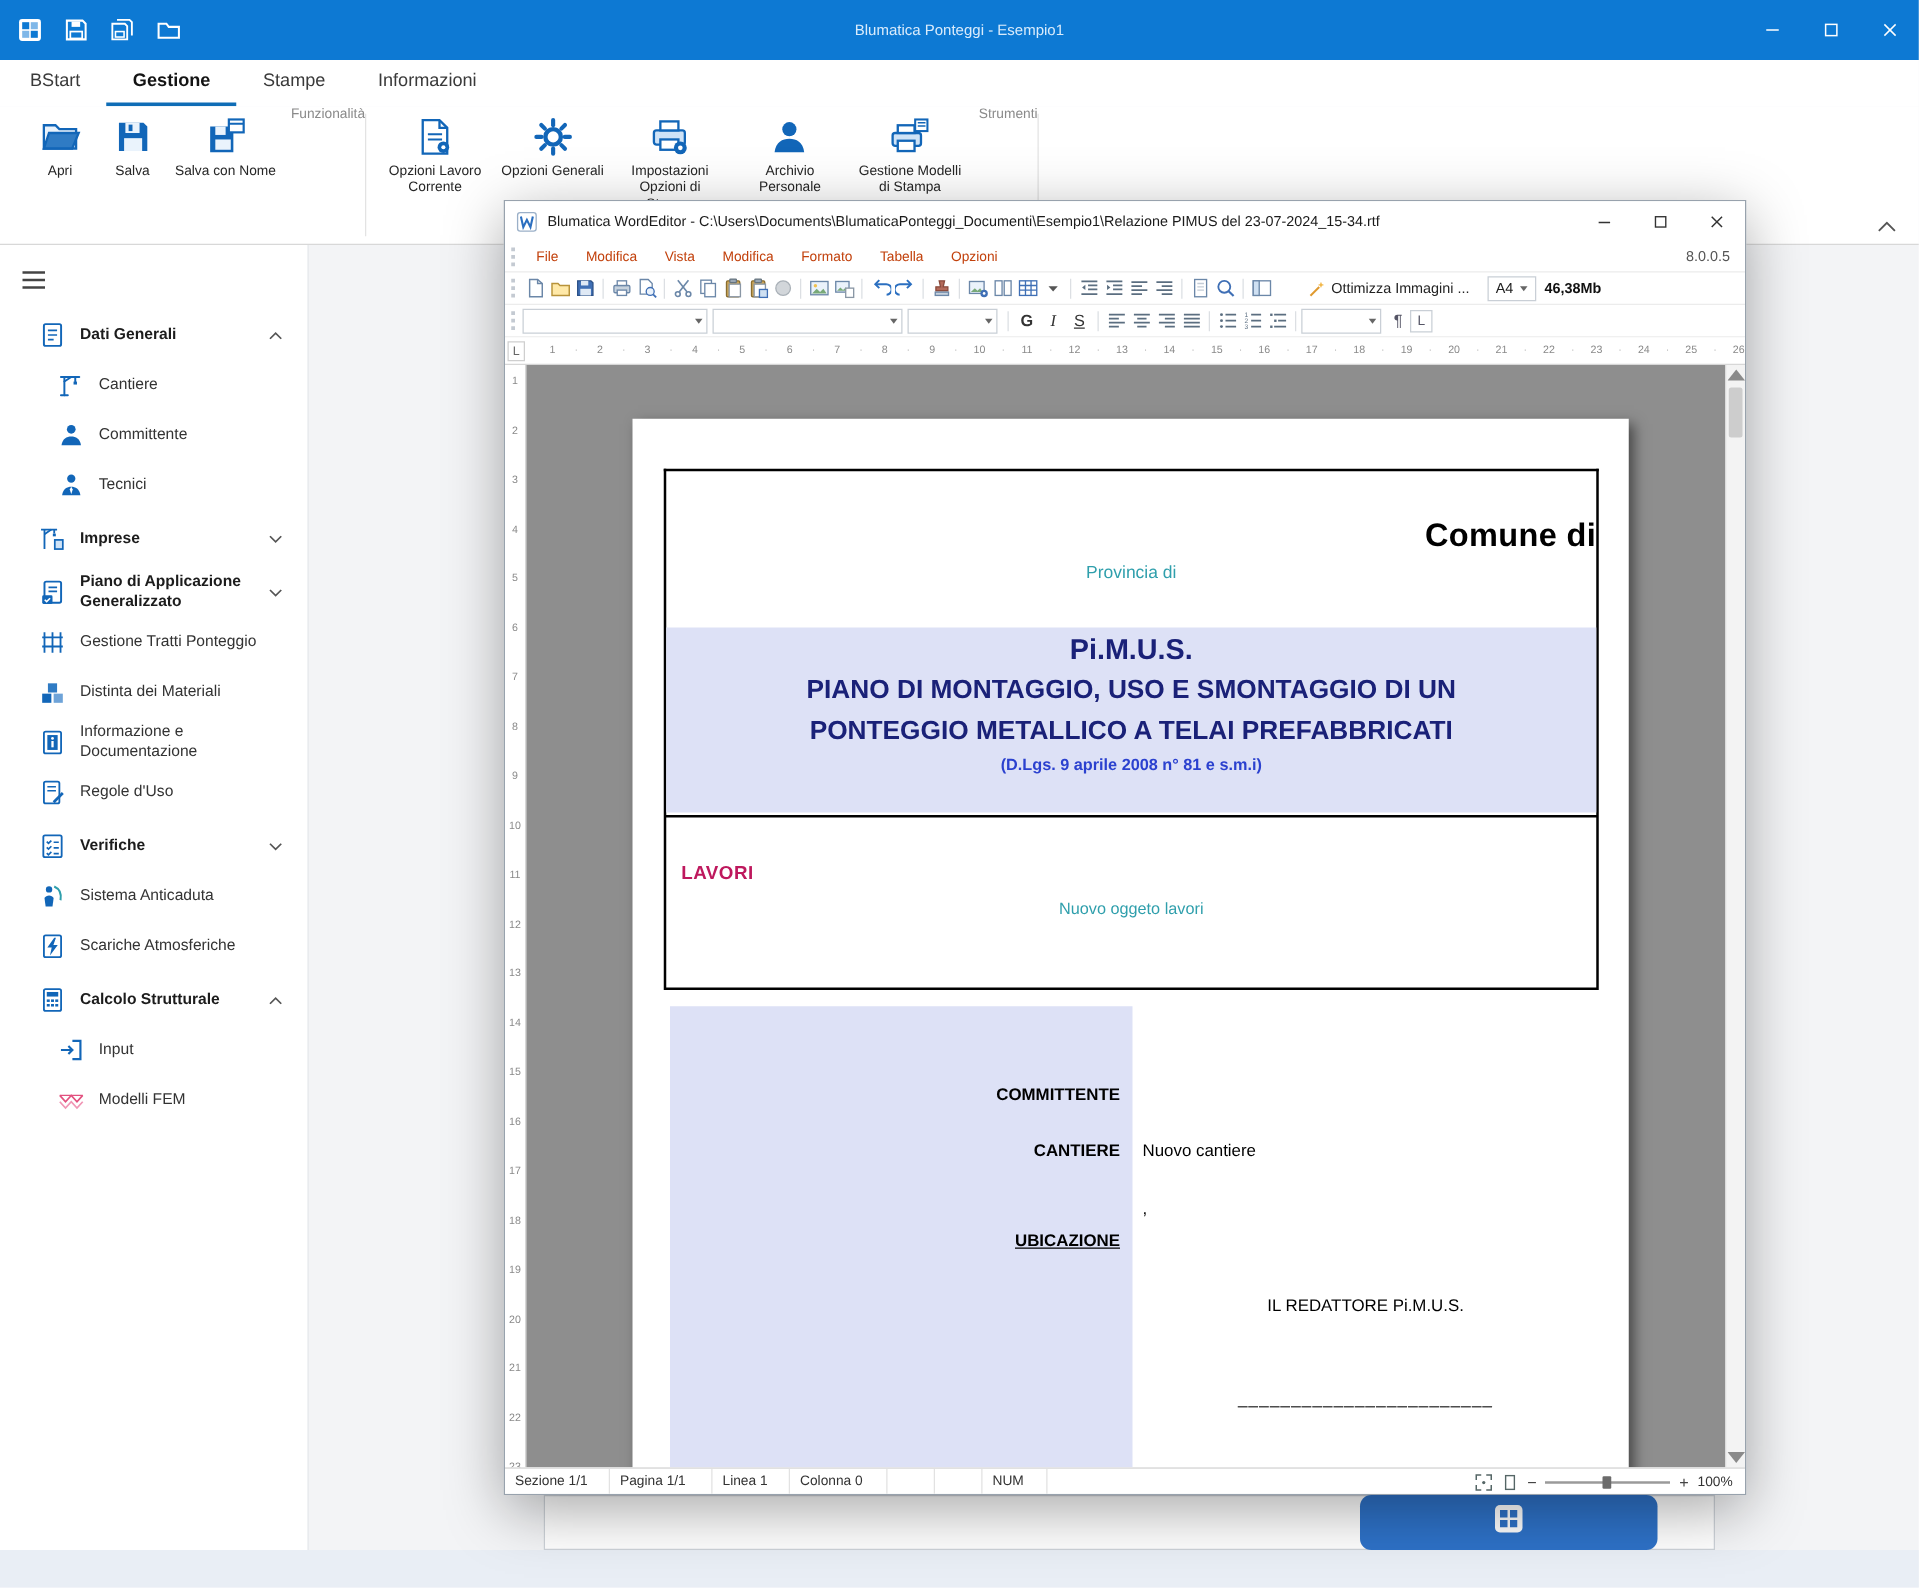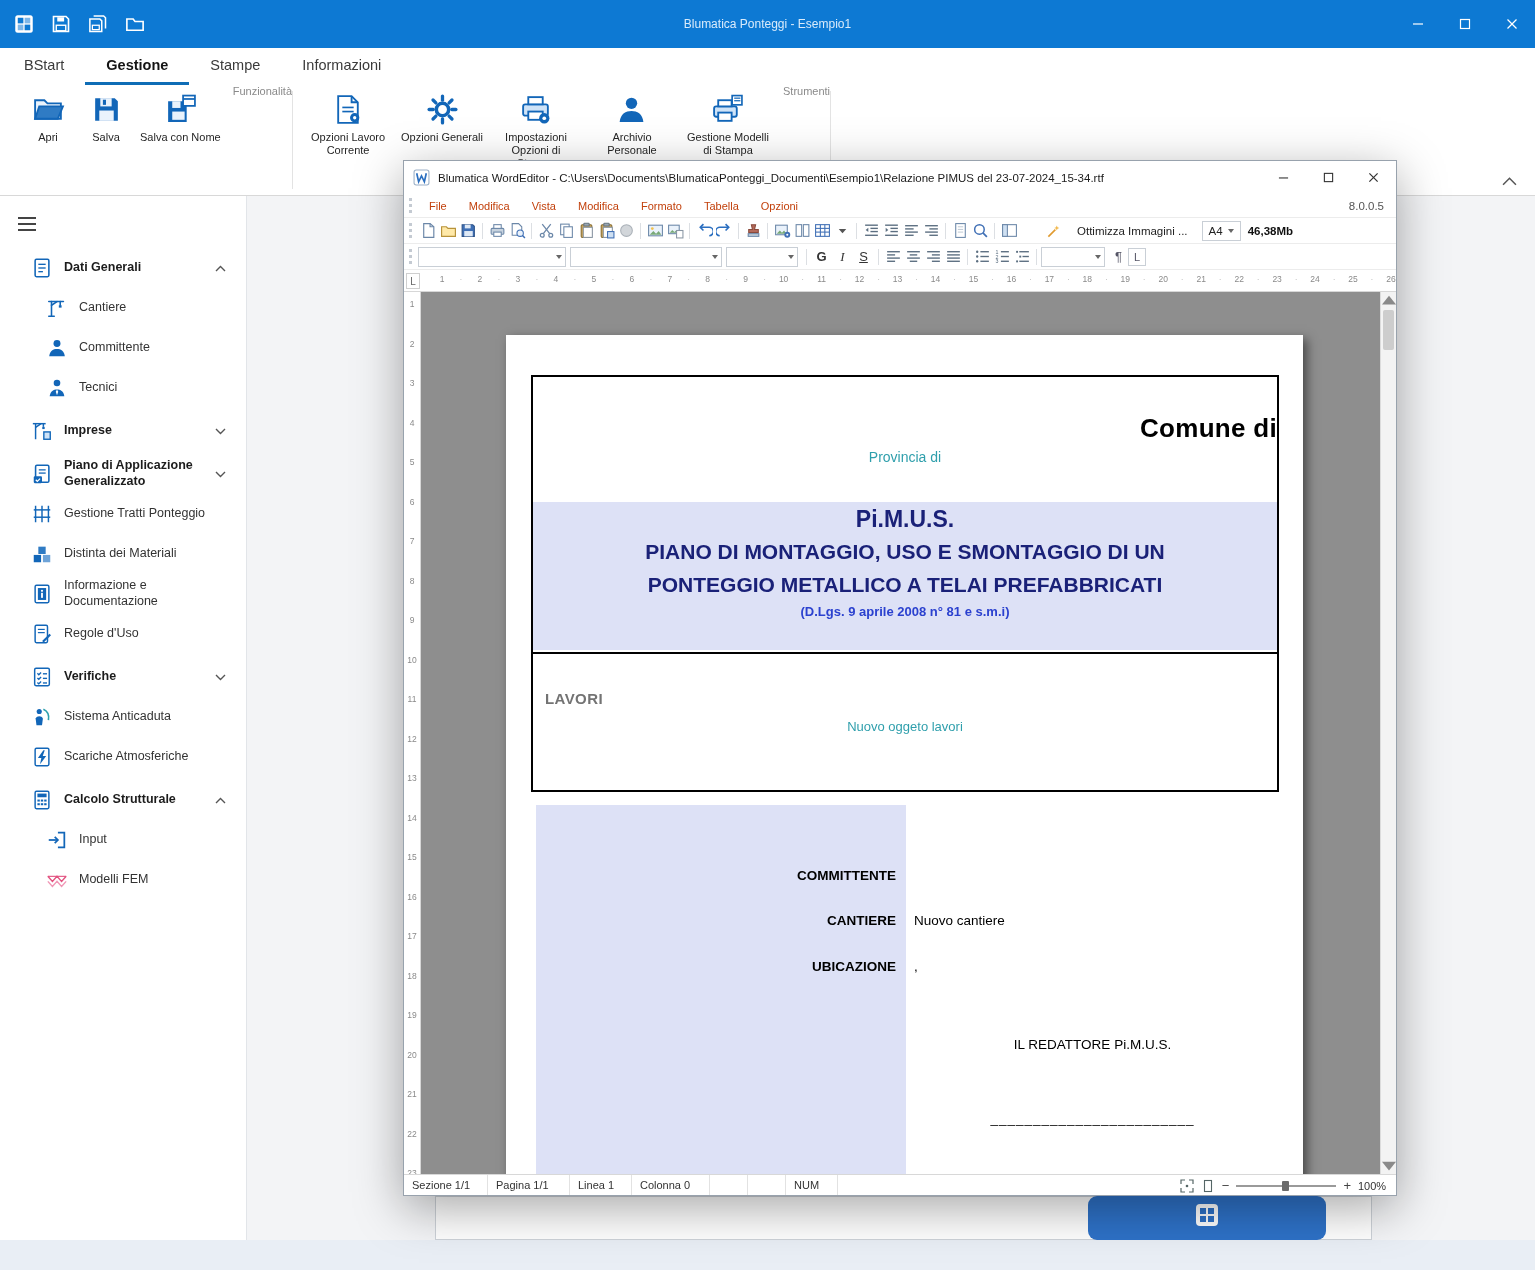--- a/index.html
+++ b/index.html
@@ -61,21 +61,21 @@
 .we-ctl{width:45px;height:33px;display:flex;align-items:center;justify-content:center;cursor:pointer}
 .we-ctl svg{width:11px;height:11px}
 .we-menubar{position:absolute;top:33px;left:0;right:0;height:24px;display:flex;align-items:center;border-bottom:1px solid #ececec}
 .we-menu{font-size:11px;color:#c2410c;padding:0 11px;cursor:pointer}
 .we-version{margin-left:auto;padding-right:12px;font-size:11.5px;color:#555}
 .drag-dots{width:3px;height:15px;border-left:3px dotted #c4cad2;margin:0 6px 0 5px;flex:0 0 3px}
 .we-tb1{position:absolute;top:57px;left:0;right:0;height:26px;display:flex;align-items:center;border-bottom:1px solid #ececec}
 .tico{width:17px;height:17px;margin:0 1.5px;cursor:pointer;flex:0 0 17px}
 .vsep{width:1px;height:16px;background:#dcdfe3;margin:0 4px;flex:0 0 1px}
 .tb1-right{position:absolute;left:642px;top:0;height:26px;display:flex;align-items:center;gap:7px}
-.wand-btn{display:flex;align-items:center;gap:16px;font-size:11.5px;color:#222;cursor:pointer;white-space:nowrap}
+.wand-btn{display:flex;align-items:center;gap:4px;font-size:11.5px;color:#222;cursor:pointer;white-space:nowrap}
 .wand-ic{width:15px;height:15px}
 .a4box{display:flex;align-items:center;gap:5px;border:1px solid #c9cfd6;height:20px;padding:0 6px;font-size:11.5px;color:#222;cursor:pointer}
 .caret-tri{width:0;height:0;border-left:3.5px solid transparent;border-right:3.5px solid transparent;border-top:4.5px solid #666}
 .mem{font-size:11.5px;font-weight:bold;color:#111;white-space:nowrap}
 .we-tb2{position:absolute;top:83px;left:0;right:0;height:26px;display:flex;align-items:center;border-bottom:1px solid #ececec}
 .combo{height:20px;background:#fff;border:1px solid #c9cfd6;position:relative;margin-right:4px}
 .combo .caret-tri{position:absolute;right:3px;top:7px}
 .w148{width:148px}.w152{width:152px}.w72{width:72px}.w64{width:64px}
 .fmt-letter{width:21px;height:20px;display:flex;align-items:center;justify-content:center;font-size:13px;color:#333;cursor:pointer}
 .fmt-letter.f0{font-weight:bold}
@@ -99,21 +99,21 @@
 
 .page{position:absolute;left:85px;top:43px;width:797px;height:1180px;background:#fff;box-shadow:4px 4px 10px rgba(0,0,0,.5)}
 .box1{position:absolute;left:25px;top:40px;width:748px;height:277px;border:2px solid #000;border-bottom:none}
 .comune{margin-top:36px;text-align:right;font-size:26px;font-weight:bold;color:#000;letter-spacing:.3px}
 .provincia{margin-top:5px;text-align:center;font-size:14px;color:#2f9fac}
 .banner{position:absolute;left:27px;top:167px;width:744px;height:148px;background:#dde1f6;padding-top:4px}
 .banner .t1{text-align:center;font-size:23px;font-weight:bold;color:#1a2178}
 .banner .t2{width:620px;margin:2px auto 0;text-align:center;font-size:21px;font-weight:bold;color:#1a2178;line-height:33px}
 .banner .law{margin-top:3px;text-align:center;font-size:13px;font-weight:bold;color:#2b41cf}
 .box2{position:absolute;left:25px;top:317px;width:748px;height:140px;border:2px solid #000}
-.lavori-label{margin:36px 5px 0 12px;font-size:15px;font-weight:bold;color:#737373;letter-spacing:.4px}
+.lavori-label{margin:36px 5px 0 12px;font-size:15px;font-weight:bold;color:#be185d;letter-spacing:.4px}
 .lavori-value{margin-top:12px;text-align:center;font-size:13px;color:#2f9fac}
 .lav-col{position:absolute;left:30px;top:470px;width:370px;height:690px;background:#dde1f6}
 .drow-label{position:absolute;left:30px;width:360px;text-align:right;font-size:13.5px;font-weight:bold;color:#000}
 .drow-value{position:absolute;left:408px;font-size:13.5px;color:#000}
 .redattore{position:absolute;left:400px;top:702px;width:373px;text-align:center;font-size:13.5px;color:#000}
 .sigline{position:absolute;left:400px;top:776px;width:373px;text-align:center;font-size:13.5px;color:#000;letter-spacing:1px}
 
 
 .we-status{position:absolute;left:0;right:0;bottom:0;height:21px;border-top:1px solid #d8d8d8;display:flex;align-items:stretch;background:#fff}
 .scell{border-right:1px solid #e2e2e2;font-size:11px;color:#333;display:flex;align-items:center;padding-left:8px;flex:0 0 auto}
@@ -1041,21 +1041,21 @@
           </div>
           <div class="box2">
             <div class="lavori-label">LAVORI</div>
             <div class="lavori-value">Nuovo oggeto lavori</div>
           </div>
           <div class="lav-col"></div>
           <div id="doc-rows">
               <div class="drow-label" style="top: 533px;">COMMITTENTE</div>
               <div class="drow-label" style="top: 578px;">CANTIERE</div>
               <div class="drow-value" style="top: 578px;">Nuovo cantiere</div>
-              <div class="drow-label" style="top: 624px;">UBICAZIONE</div>
+              <div class="drow-label" style="top: 650px; text-decoration: underline;">UBICAZIONE</div>
               <div class="drow-value" style="top: 624px;">,</div>
             </div>
           <div class="redattore">IL REDATTORE Pi.M.U.S.</div>
           <div class="sigline">________________________</div>
         </div>
       </div>
       <div class="we-scroll">
         <div class="scroll-arrow" style="top:1px">
             <svg viewBox="0 0 8 5">
               <path d="M0 5l4-5 4 5z" fill="#8a8a8a"></path>

